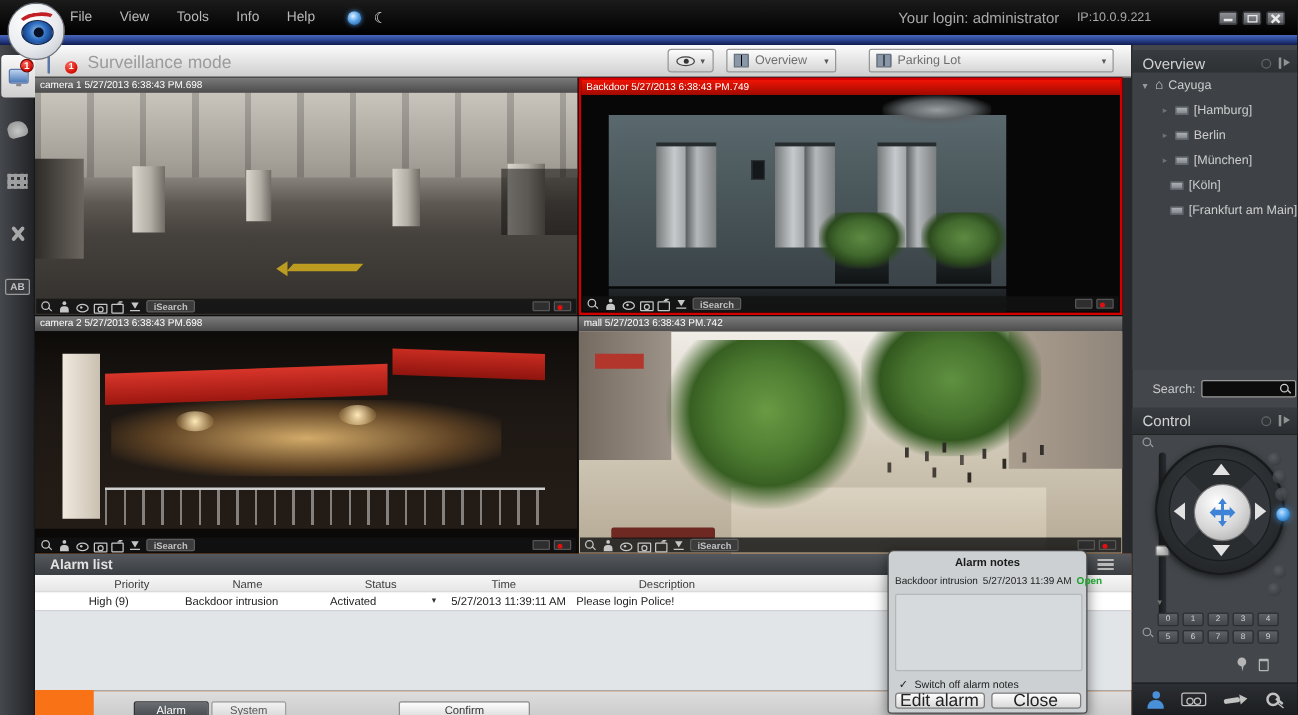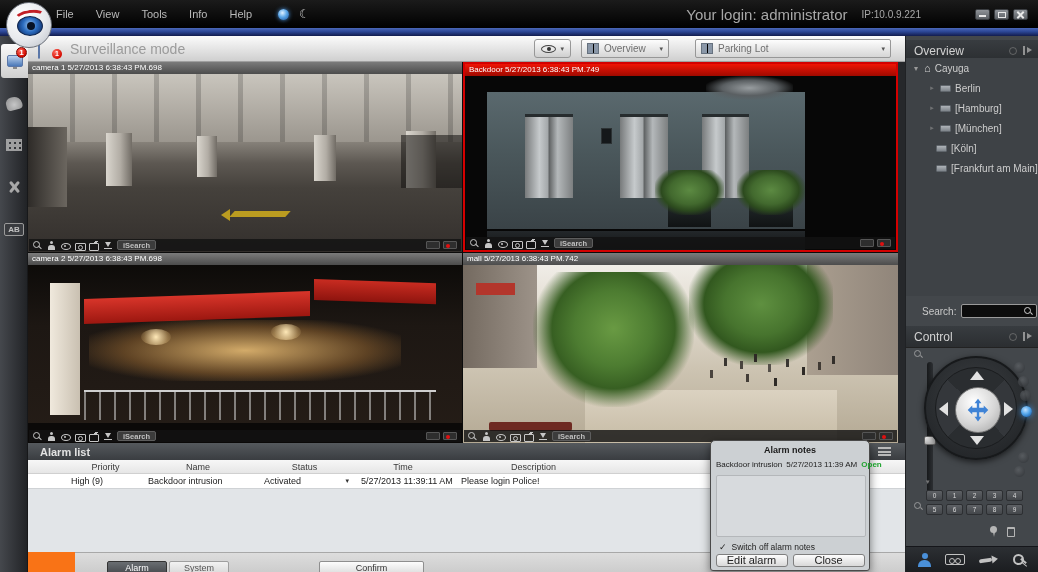--- a/index.html
+++ b/index.html
@@ -17,21 +17,21 @@
     border:1px solid #10264e; }
   .logo .pupil { position:absolute; left:20px; top:19px; width:8px; height:8px; border-radius:50%; background:#071226; }
   .logo .swoosh { position:absolute; left:7px; top:7px; width:32px; height:16px; border:3px solid transparent;
     border-top:3px solid #c22027; border-radius:50%; transform:rotate(-8deg); }
   .menus { display:flex; margin-left:56px; gap:22px; }
   .menu-item { color:#b9b9b9; font-size:11px; cursor:default; }
   .tb-orb { width:11px; height:11px; border-radius:50%; margin-left:26px;
     background:radial-gradient(circle at 40% 35%, #dff0ff 0%, #5aa6e8 45%, #1c4f96 100%); box-shadow:0 0 4px #4a90d9; }
   .tb-moon { color:#d8d8d8; font-size:12px; margin-left:10px; }
   .tb-right { margin-left:auto; display:flex; align-items:center; gap:14px; margin-right:10px; }
-  .tb-login { color:#a8a8a8; font-size:15px; }
+  .tb-login { color:#a8a8a8; font-size:12px; }
   .tb-ip { color:#a8a8a8; font-size:10px; }
   .winbtns { display:flex; gap:4px; margin-left:40px; }
   .winbtn { width:15px; height:11px; background:linear-gradient(180deg,#8f9398,#5b5f64); border:1px solid #3a3d41;
     border-radius:2px; position:relative; }
   .winbtn .bar { position:absolute; left:3px; bottom:2px; width:7px; height:2px; background:#e8e8e8; }
   .winbtn .box { position:absolute; left:3px; top:2px; width:8px; height:6px; border:1px solid #e8e8e8; }
   .winbtn .x1, .winbtn .x2 { position:absolute; left:2px; top:4px; width:9px; height:2px; background:#e8e8e8; }
   .winbtn .x1 { transform:rotate(45deg);} .winbtn .x2 { transform:rotate(-45deg);}
 
   .bluestrip { position:absolute; left:0; top:28px; width:1038px; height:8px;
@@ -279,21 +279,21 @@
   .notes .entry .n { color:#222; font-size:8px; }
   .notes .entry .tm { color:#222; font-size:8px; }
   .notes .entry .op { font-size:8px; font-weight:bold; }
   .notes .inner { position:absolute; left:5px; top:34px; width:150px; height:62px; background:#d7dadd;
     border:1px solid #b4b7ba; border-radius:2px; }
   .notes .chk { position:absolute; left:8px; top:101px; display:flex; gap:5px; align-items:center; }
   .notes .chk .cm { color:#222; font-size:9px; }
   .notes .chk .cl { color:#222; font-size:8.5px; }
   .notes .btns { position:absolute; left:0; bottom:3px; width:100%; display:flex; justify-content:center; gap:5px; }
   .nbtn { width:72px; height:13px; background:linear-gradient(180deg,#fdfdfd,#d9d9d9); border:1px solid #7f7f7f;
-    border-radius:3px; color:#222; font-size:11px; line-height:11px; text-align:center; }
+    border-radius:3px; color:#222; font-size:14px; line-height:11px; text-align:center; }
 </style>
 </head>
 <body>
 
 <div class="app">
 
   <div class="titlebar">
     <div class="menus">
       <span class="menu-item">File</span>
       <span class="menu-item">View</span>
@@ -511,26 +511,26 @@
     </div>
     <div class="tree">
       <div class="trow" style="padding-left:6px;">
         <span class="exp">▾</span>
         <span class="home-ic">⌂</span>
         <span>Cayuga</span>
       </div>
       <div class="trow" style="padding-left:22px;">
         <span class="exp dim">▸</span>
         <span class="site-ic"></span>
-        <span>Berlin</span>
+        <span>[Hamburg]</span>
       </div>
       <div class="trow" style="padding-left:22px;">
         <span class="exp dim">▸</span>
         <span class="site-ic"></span>
-        <span>[Hamburg]</span>
+        <span>Berlin</span>
       </div>
       <div class="trow" style="padding-left:22px;">
         <span class="exp dim">▸</span>
         <span class="site-ic"></span>
         <span>[München]</span>
       </div>
       <div class="trow" style="padding-left:30px;">
         <span class="site-ic"></span>
         <span>[Köln]</span>
       </div>

